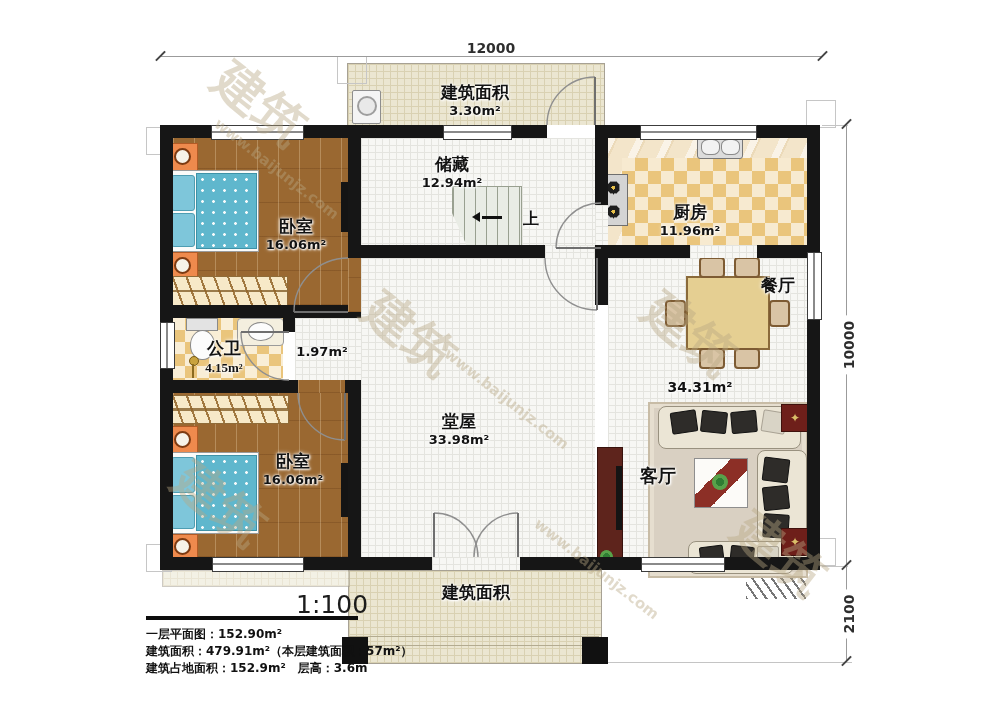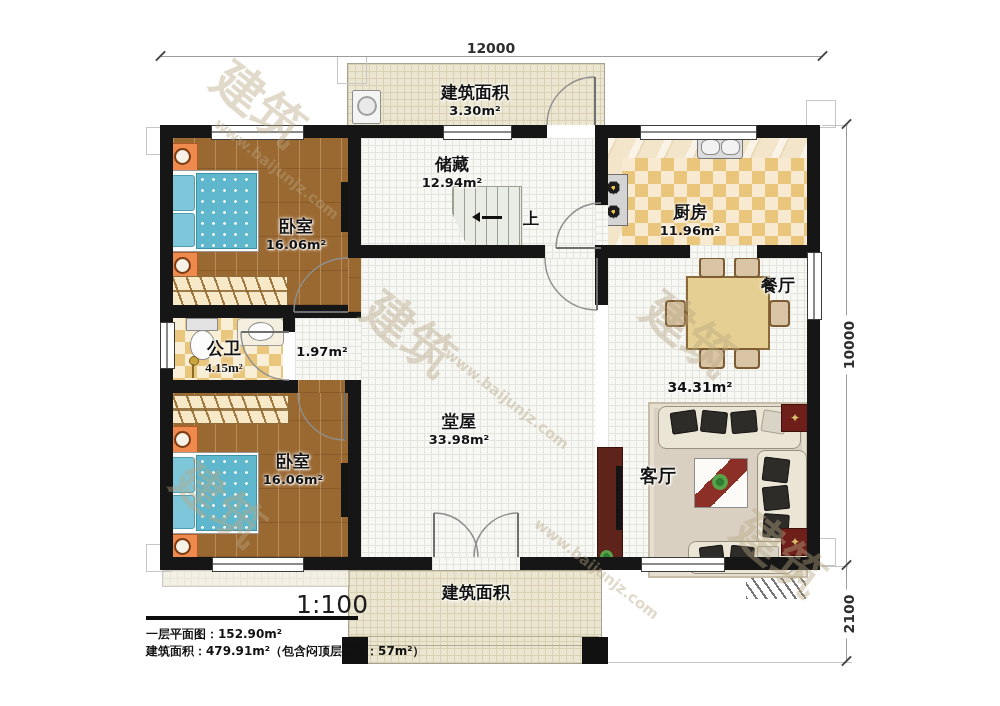--- a/index.html
+++ b/index.html
@@ -315,15 +315,16 @@
   <div class="wm-item" style="left:360px;top:300px;font-size:50px;">建筑</div>
   <div class="wm-item" style="left:430px;top:390px;font-size:15px;">www.baijunjz.com</div>
   <div class="wm-item" style="left:640px;top:300px;font-size:50px;">建筑</div>
   <div class="wm-item" style="left:170px;top:470px;font-size:50px;">建筑</div>
   <div class="wm-item" style="left:520px;top:560px;font-size:15px;">www.baijunjz.com</div>
   <div class="wm-item" style="left:730px;top:520px;font-size:50px;">建筑</div>
 
   <div class="tb-scale" style="left:296px;top:590px;">1:100</div>
   <div class="tb-rule" style="left:146px;top:616px;width:212px;height:4px;"></div>
   <div class="tb-line" style="left:146px;top:626px;">一层平面图：152.90m²</div>
-  <div class="tb-line" style="left:146px;top:643px;">建筑面积：479.91m²（包含闷顶层面积：57m²）</div>
+  <div class="tb-line" style="left:146px;top:643px;">建筑面积：479.91m²（本层建筑面积：57m²）</div>
+  <div class="tb-line" style="left:146px;top:660px;">建筑占地面积：152.9m²　层高：3.6m</div>
 
 </div>
 
 </body></html>

